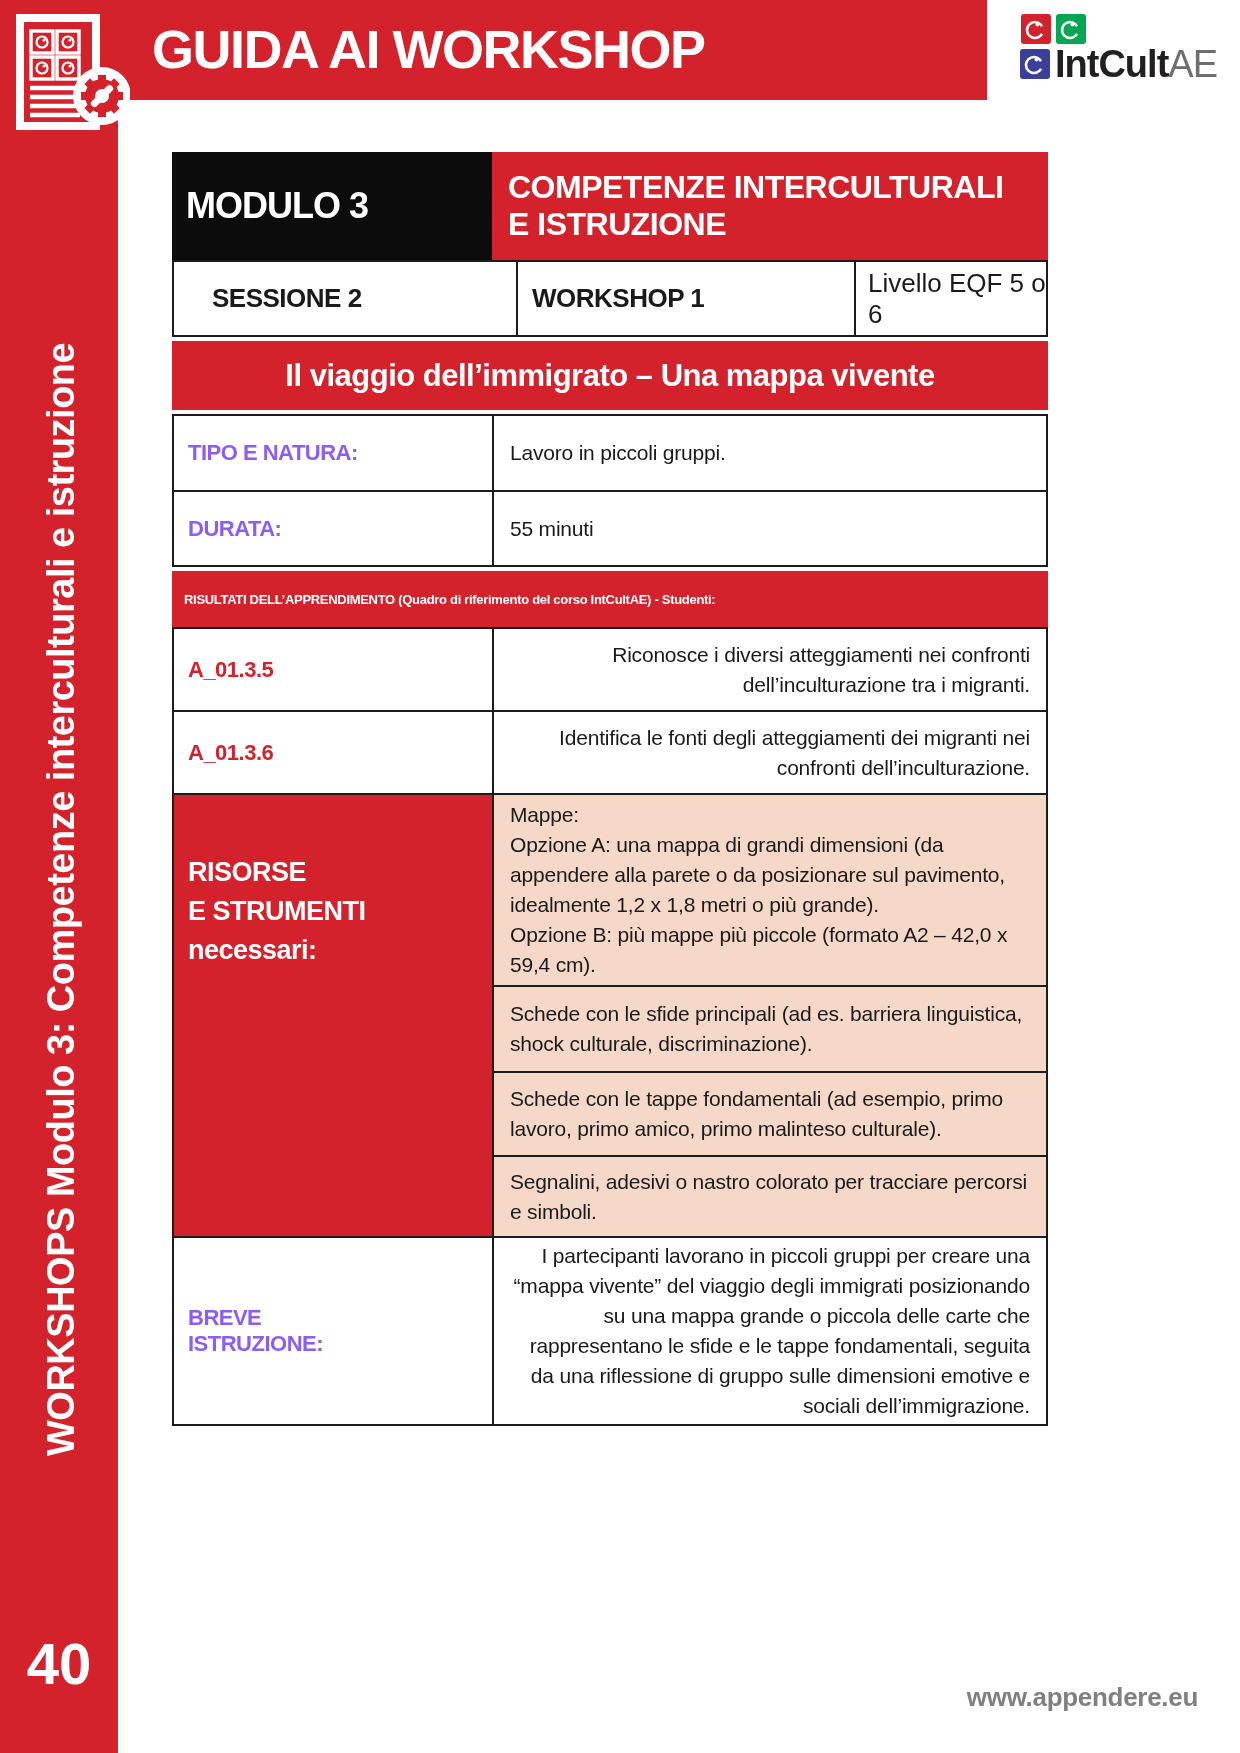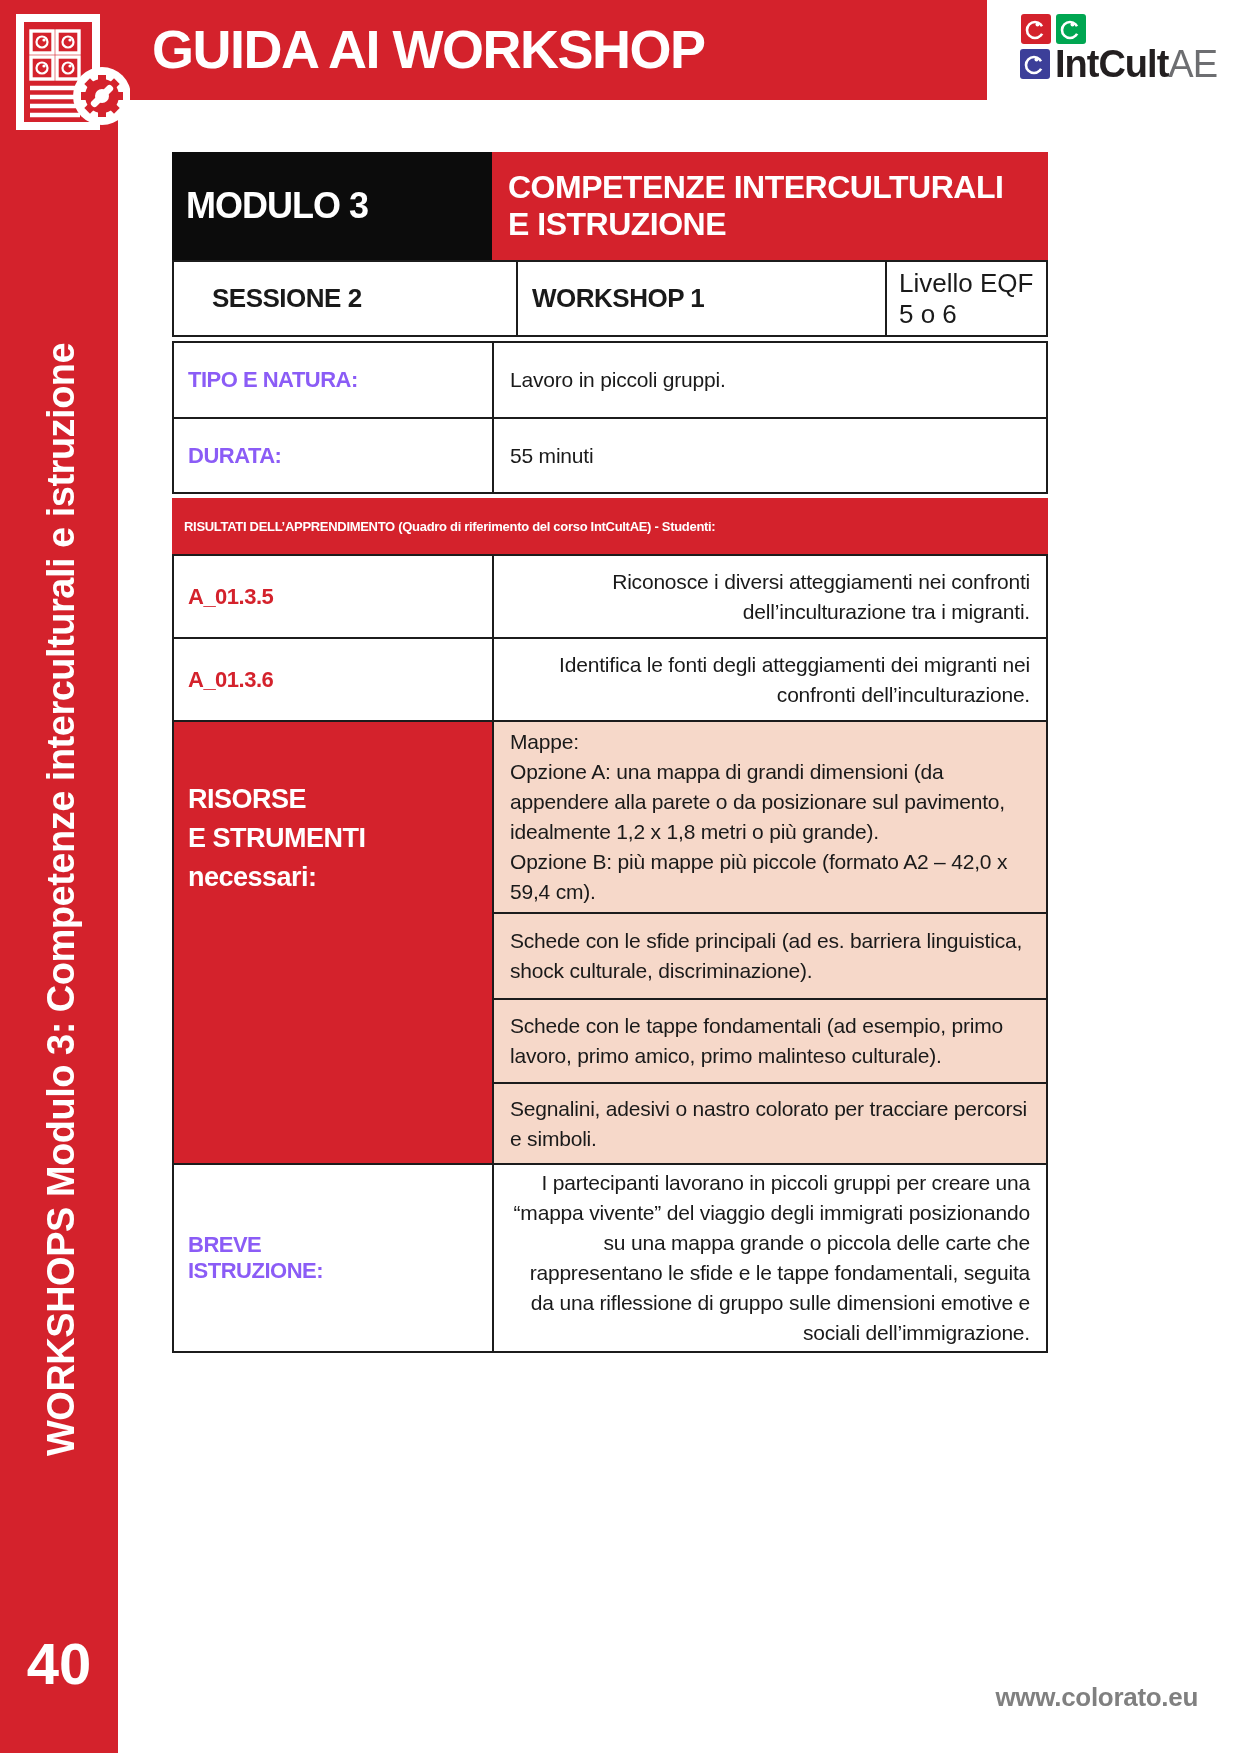--- a/index.html
+++ b/index.html
@@ -42,21 +42,21 @@
     padding-left:14px; font-size:36px; font-weight:bold; letter-spacing:-1px;
   }
   .r1-right {
     width:556px; background:#d4222c; color:#fff; display:flex; flex-direction:column;
     justify-content:center; padding-left:16px; font-size:32px; font-weight:bold;
     letter-spacing:-0.5px; line-height:1.15;
   }
   .r2 { display:flex; height:77px; border:2px solid #1c1c1c; background:#fff;padding-left:24px; }
   .r2 .c1 { width:318px; display:flex; align-items:center; padding-left:14px; font-weight:bold; font-size:26px; letter-spacing:-0.5px; }
   .r2 .c2 { width:338px; display:flex; align-items:center; padding-left:14px; font-weight:bold; font-size:26px; letter-spacing:-0.5px; border-left:2px solid #1c1c1c; }
-  .r2 .c3 { flex:1; display:flex; align-items:center; padding-left:12px; font-size:26px; border-left:2px solid #1c1c1c;margin-left:31px; }
+  .r2 .c3 { flex:1; display:flex; align-items:center; padding-left:12px; font-size:26px; border-left:2px solid #1c1c1c; }
   .banner1 {
     height:69px; margin-top:4px; background:#d4222c; color:#fff; display:flex;
     align-items:center; justify-content:center; font-weight:bold; font-size:31px; letter-spacing:-0.5px;
   }
   .banner2 {
     height:56px; margin-top:4px; background:#d4222c; color:#fff; display:flex;
     align-items:center; padding-left:12px; font-weight:bold; font-size:13px;
     letter-spacing:-0.3px; white-space:nowrap; overflow:hidden;
   }
   .lrow { display:flex; border:2px solid #1c1c1c; background:#fff; }
@@ -188,20 +188,21 @@
         <div>E ISTRUZIONE</div>
       </div>
     </div>
 
     <div class="r2">
       <div class="c1">SESSIONE 2</div>
       <div class="c2">WORKSHOP 1</div>
       <div class="c3">Livello EQF 5 o 6</div>
     </div>
 
+    <div class="banner1">Il viaggio dell’immigrato – Una mappa vivente</div>
 
     <div class="lrow row-type">
       <div class="lab">TIPO E NATURA:</div>
       <div class="val">Lavoro in piccoli gruppi.</div>
     </div>
 
     <div class="lrow row-dur">
       <div class="lab">DURATA:</div>
       <div class="val">55 minuti</div>
     </div>
@@ -239,15 +240,15 @@
         <div>
           <div>BREVE</div>
           <div>ISTRUZIONE:</div>
         </div>
       </div>
       <div class="val">I partecipanti lavorano in piccoli gruppi per creare una “mappa vivente” del viaggio degli immigrati posizionando su una mappa grande o piccola delle carte che rappresentano le sfide e le tappe fondamentali, seguita da una riflessione di gruppo sulle dimensioni emotive e sociali dell’immigrazione.</div>
     </div>
 
   </div>
 
-  <div class="footer-url">www.colorato.eu</div>
+  <div class="footer-url">www.appendere.eu</div>
 
 </div>
 
 </body></html>

